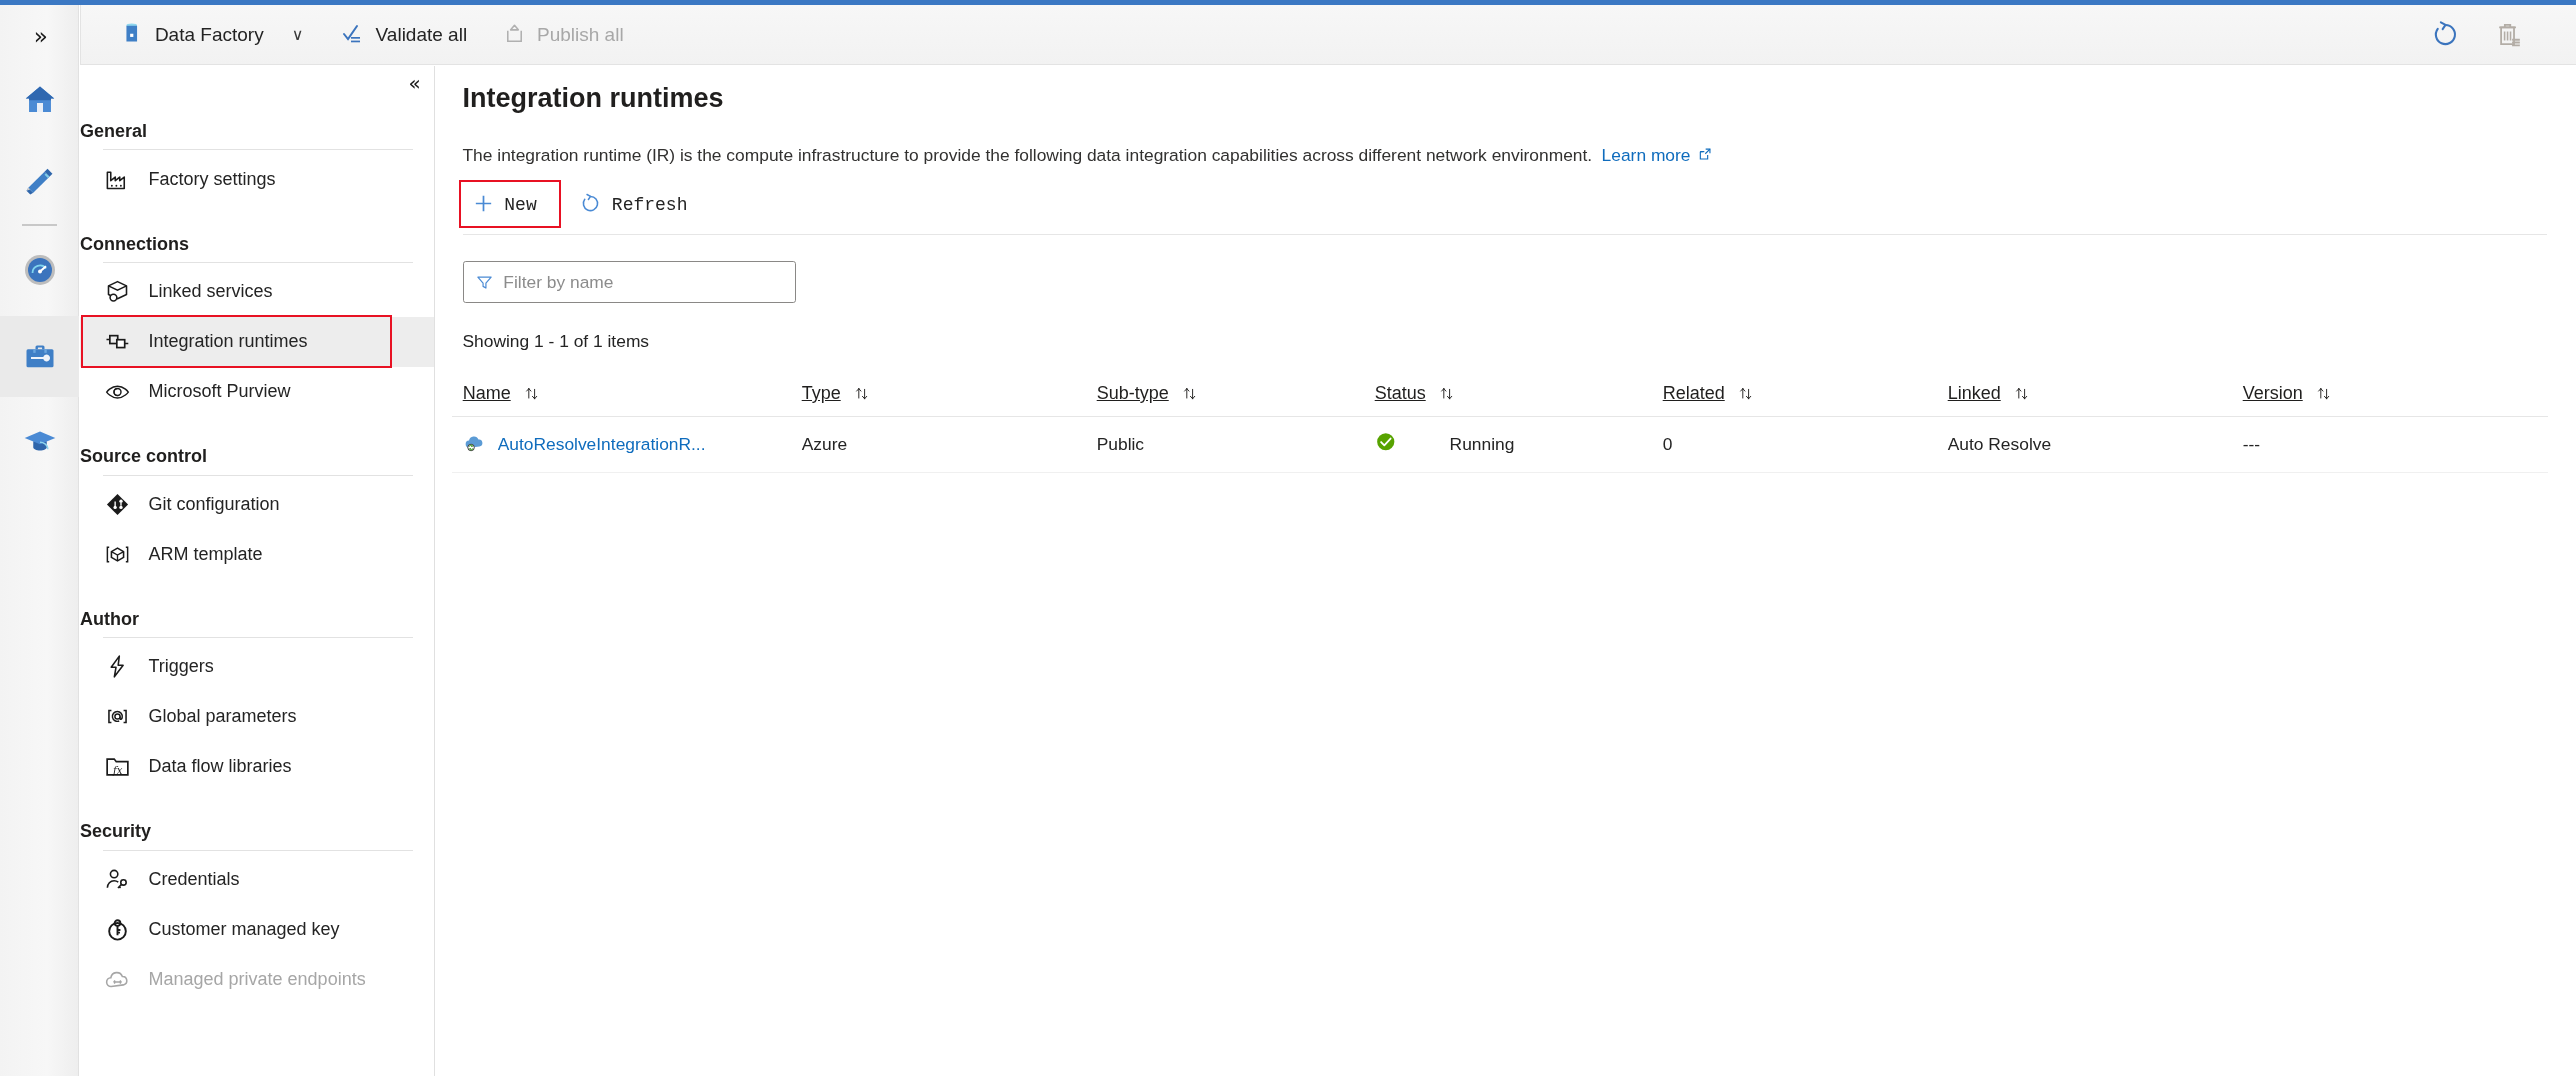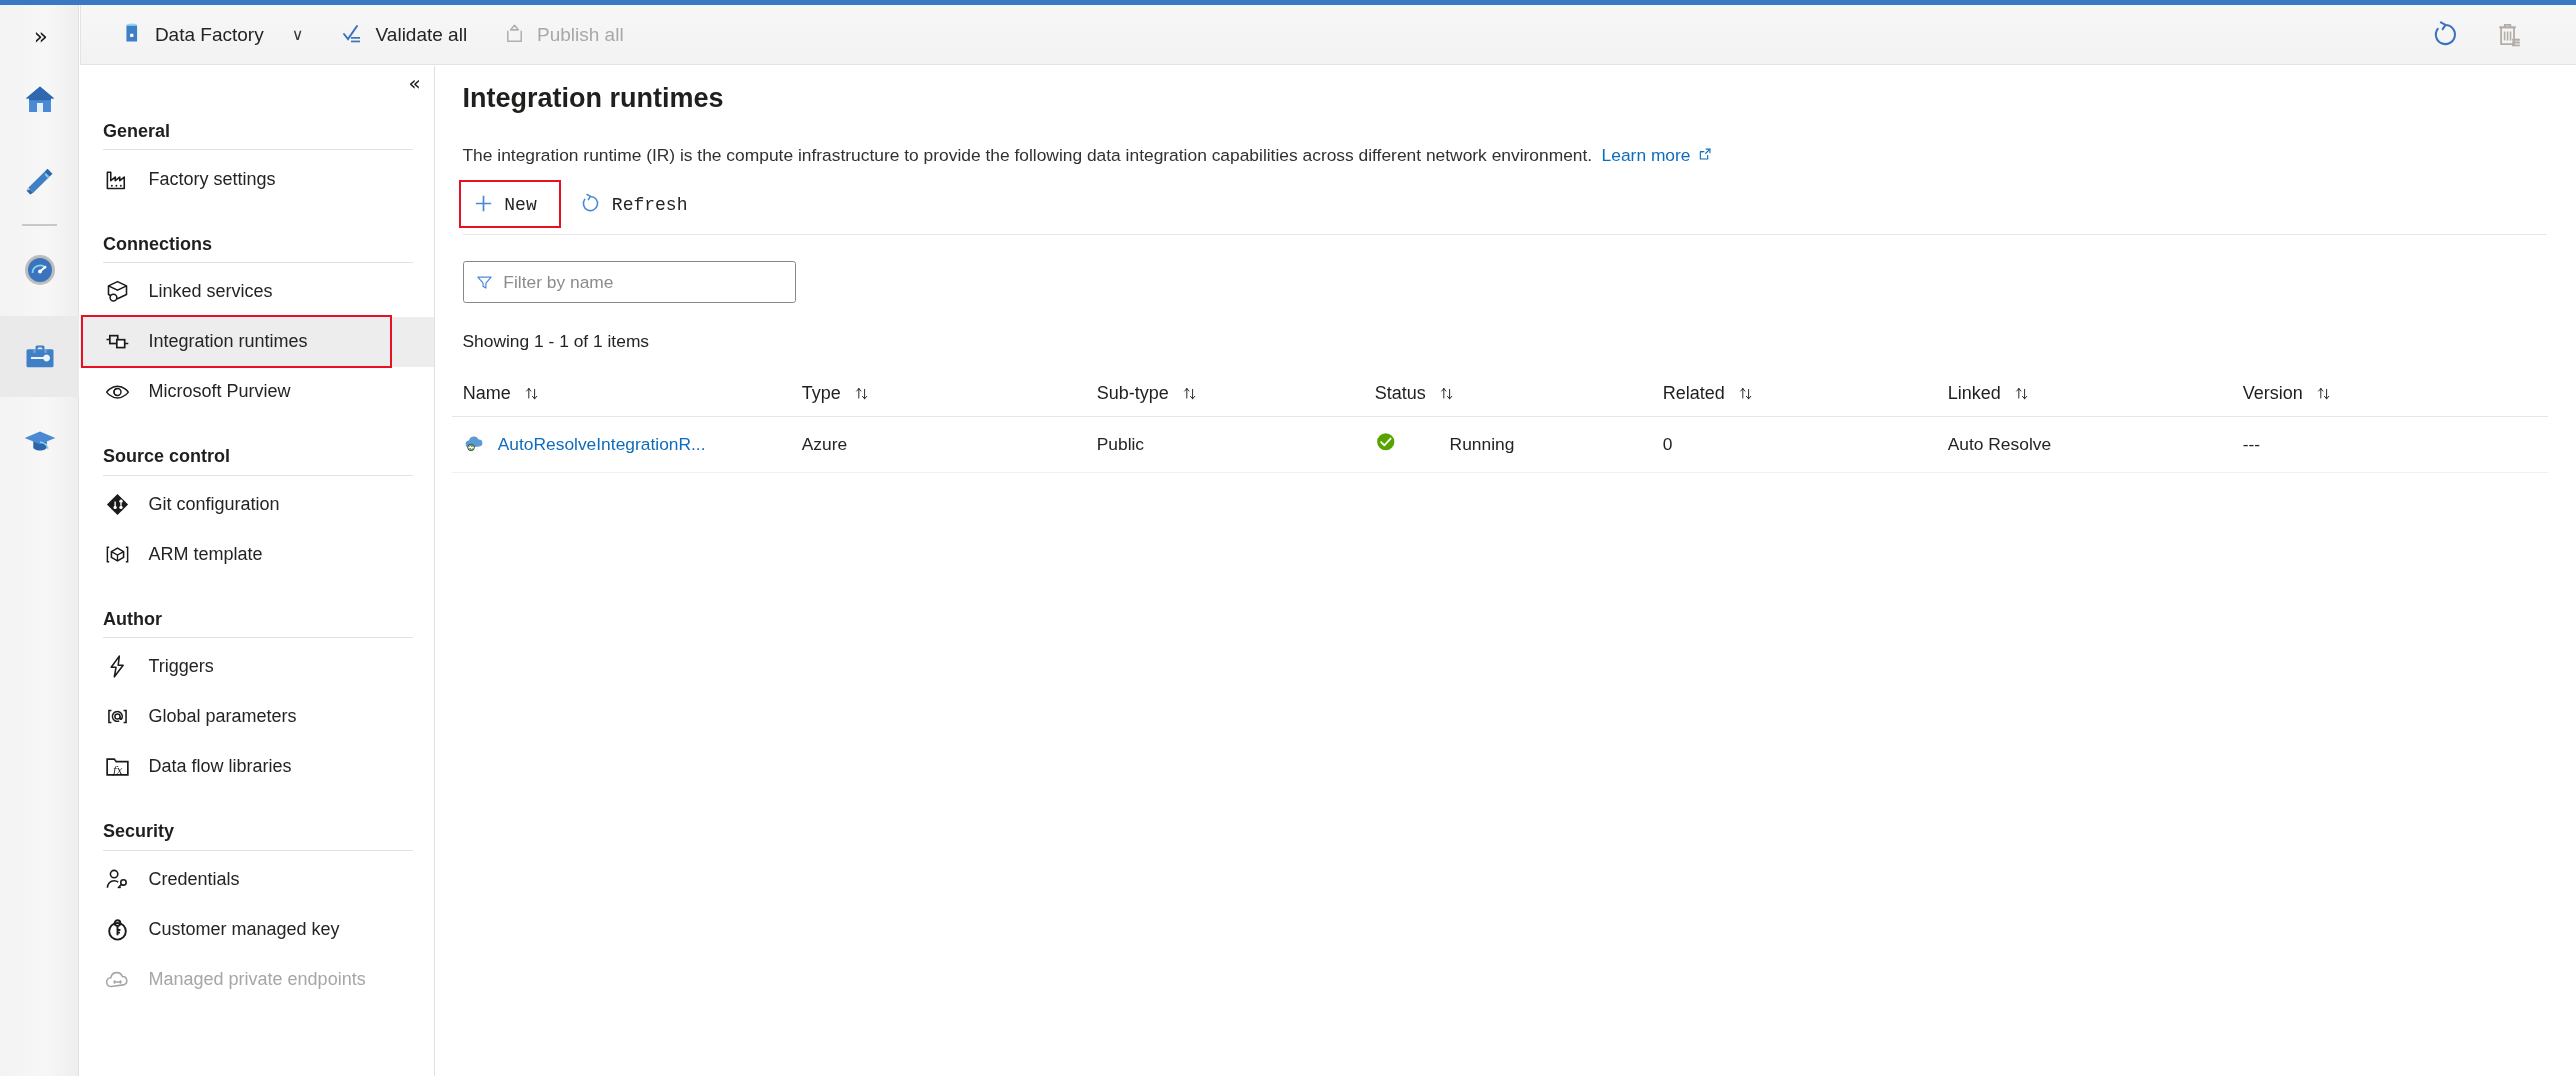--- a/index.html
+++ b/index.html
@@ -61,21 +61,20 @@
     overflow: hidden;
   }
   .nav-collapse {
     position: absolute; right: 16px; top: 5.4px;
     font-size: 20px; color: #1b1b1b;
     cursor: pointer; letter-spacing: -2.7px;
     font-family: "DejaVu Sans", sans-serif;
   }
   .nav-group-title {
     font-size: 18px; font-weight: bold; color: #201f1e;
-    padding-left: 23px;
   }
   .nav-rule {
     height: 0.7px; background: #e2e2e2;
     margin: 7.4px 21.5px 0 23px;
   }
   .nav-item {
     position: relative;
     display: flex; align-items: center;
     height: 50px;
     padding-left: 23px;
@@ -218,20 +217,21 @@
     border-bottom: 0.7px solid #e6e6e6;
   }
   .tbl-body-row {
     border-bottom: 0.7px solid #f0f0f0;
     cursor: pointer;
   }
   .th {
     display: flex; align-items: center;
     font-size: 18px; color: #201f1e;
     cursor: pointer;
+    text-decoration: underline;
   }
   .th .sort-ico { margin-left: 12px; display: flex; }
   .td {
     display: flex; align-items: center;
     font-size: 17.4px; color: #242424;
   }
   .c-name    { width: 339px; }
   .c-type    { width: 295px; }
   .c-subtype { width: 278px; }
   .c-status  { width: 288px; }

